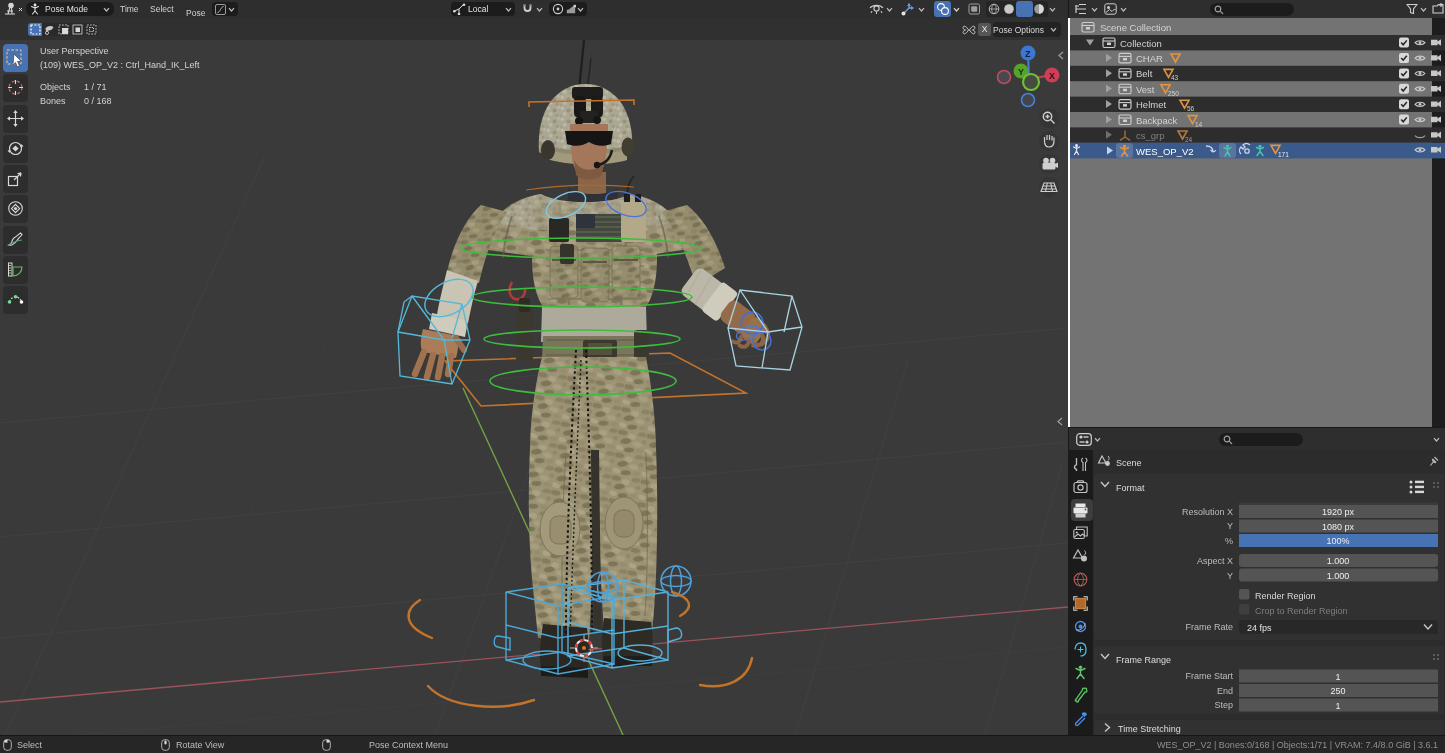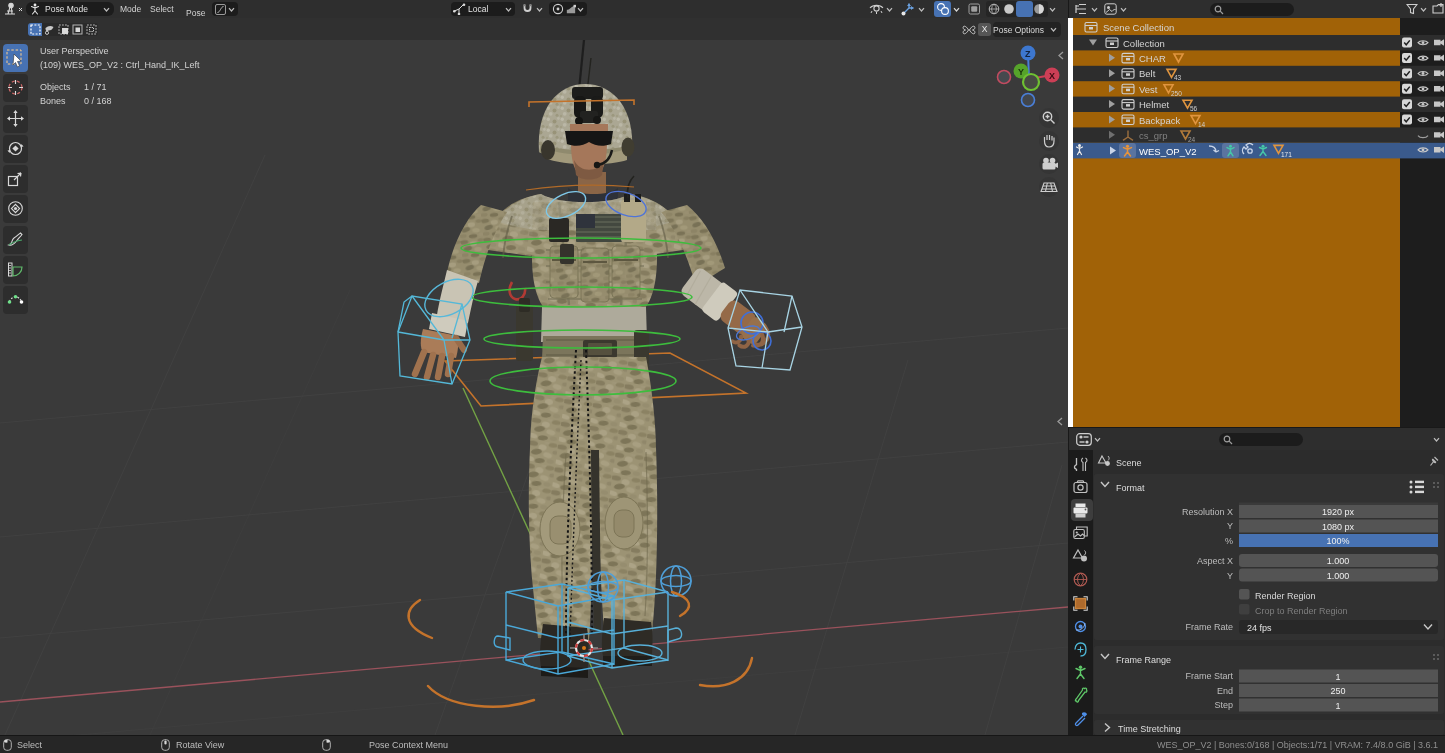--- a/index.html
+++ b/index.html
@@ -25,21 +25,21 @@
   <div class="pill abs" style="left:26px;top:2px;width:88px;height:14px;border-radius:6px;">
     <svg style="margin-left:3px" width="12" height="12" viewBox="0 0 12 12" fill="none" stroke="#e6e6e6" stroke-width="1.1" stroke-linecap="round">
       <circle cx="6" cy="2" r="1.4" fill="#e6e6e6" stroke="none"></circle>
       <path d="M6 4 L6 8 M6 5 L2.5 3.5 M6 5 L9.5 3.5 M6 8 L3.5 11 M6 8 L8.5 11"></path>
     </svg>
     <span style="color:#e2e2e2;font-size:8.5px;margin-left:4px;flex:1">Pose Mode</span>
     <svg width="9" height="9" viewBox="0 0 9 9" style="margin-right:3px">
         <path d="M2 3.2 L4.5 6 L7 3.2" stroke="#bdbdbd" fill="none" stroke-width="1.2"></path>
       </svg>
   </div>
-  <span class="abs menu" style="left:114px;top:2px;line-height:14px;">Mode</span>
+  <span class="abs menu" style="left:114px;top:2px;line-height:14px;">Time</span>
   <span class="abs menu" style="left:144px;top:2px;line-height:14px;">Select</span>
   <span class="abs menu" style="left:180px;top:6px;line-height:14px;">Pose</span>
   <div class="pill abs" style="left:212px;top:2px;width:26px;height:14px;">
     <svg style="margin-left:3px" width="11" height="11" viewBox="0 0 11 11">
         <rect x="0.5" y="0.5" width="10" height="10" rx="1.5" stroke="#9a9a9a" fill="none"></rect>
         <path d="M2.5 8.5 C5 8.5 6 2.5 8.5 2.5" stroke="#bdbdbd" fill="none" stroke-width="1"></path>
       </svg>
     <svg width="9" height="9" viewBox="0 0 9 9" style="margin-left:1px">
         <path d="M2 3.2 L4.5 6 L7 3.2" stroke="#bdbdbd" fill="none" stroke-width="1.2"></path>
       </svg>
@@ -563,21 +563,21 @@
   <div class="abs" style="left:0;top:242px;width:25px;height:28px;background:#2d2d2d;border-radius:4px;"></div>
   <svg class="abs" style="left:4px;top:247px" width="17" height="17" viewBox="0 0 17 17">
     <path d="M2 11 C6 4 11 4 15 11" fill="none" stroke="#d8d8d8" stroke-width="1.1" stroke-dasharray="2 1.5"></path>
     <circle cx="2.5" cy="11" r="1.8" fill="#6fe08a"></circle>
     <circle cx="8.5" cy="5.8" r="1.8" fill="#6fe08a"></circle>
     <circle cx="14.5" cy="11" r="1.8" fill="#fff"></circle>
   </svg>
 </div>
 </div>
 
-<div class="abs" id="outbody" style="left:1068px;top:18px;width:332px;height:409px;background:#a16207;border-left:5px solid #ffffff;box-sizing:border-box;">
+<div class="abs" id="outbody" style="left:1068px;top:18px;width:364px;height:409px;background:#737373;border-left:2px solid #ffffff;box-sizing:border-box;">
 <svg width="376" height="409" viewBox="0 0 376 409" font-family="Liberation Sans, sans-serif" font-size="9.5px">
 <defs>
   <g id="tri3" fill="none" stroke="#e0953f" stroke-width="1.6">
           <path d="M0 0 L9 0 L4.5 8 Z"></path>
         </g>
   <g id="eye">
           <path d="M0 3.5 C2 0.8 8 0.8 10 3.5 C8 6.2 2 6.2 0 3.5 Z" fill="none" stroke="#c8c8c8" stroke-width="1.1"></path>
           <circle cx="5" cy="3.5" r="1.4" fill="#c8c8c8"></circle>
         </g>
   <g id="cam">

